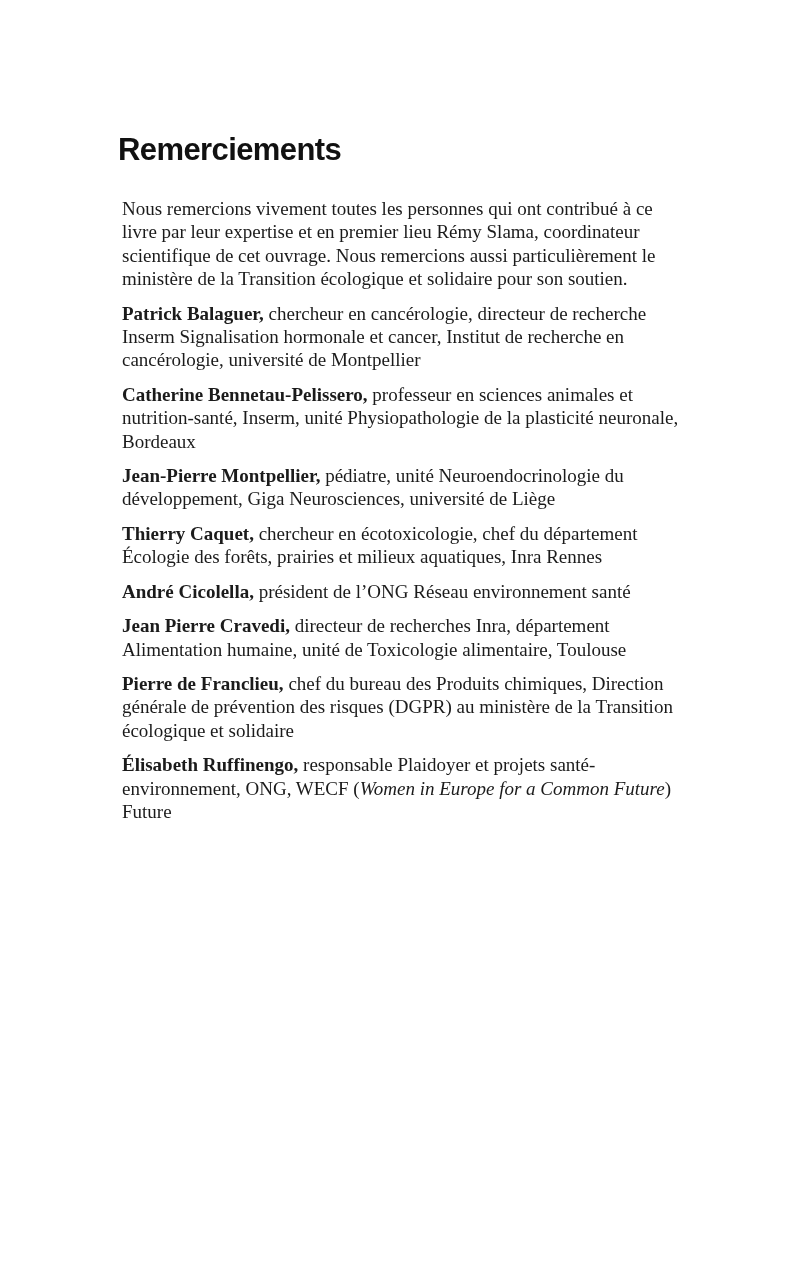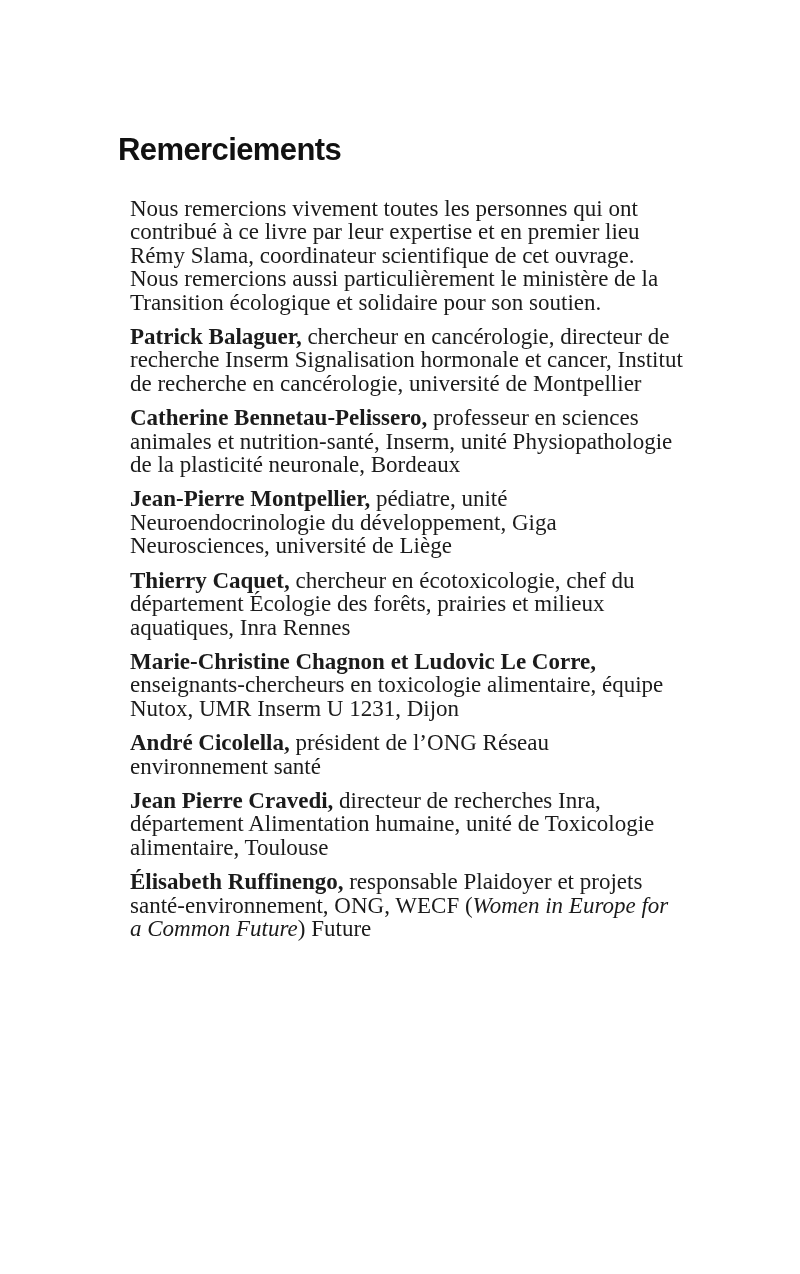--- a/index.html
+++ b/index.html
@@ -21,23 +21,23 @@
   h1.doc-title {
     font-family: "Liberation Sans", sans-serif;
     font-size: 31px;
     line-height: 34px;
     font-weight: 700;
     letter-spacing: -0.6px;
     color: #111111;
     margin: 0 0 30px 0;
   }
   p.para {
-    font-size: 23px;
+    font-size: 19px;
     line-height: 23.4px;
-    margin: 0 0 11px 12px;
+    margin: 0 0 11px 4px;
     text-align: left;
   }
   p.para:last-child { margin-bottom: 0; }
   .name { font-weight: 700; }
   .em { font-style: italic; }
   .pagenum {
     position: absolute;
     top: 1167px;
     right: 118px;
     font-size: 19px;
@@ -57,27 +57,27 @@
 
 
     <p class="para entry"><span class="name">Patrick Balaguer,</span><span> chercheur en cancérologie, directeur de recherche Inserm Signalisation hormonale et cancer, Institut de recherche en cancérologie, université de Montpellier</span></p>
 
     <p class="para entry"><span class="name">Catherine Bennetau-Pelissero,</span><span> professeur en sciences animales et nutrition-santé, Inserm, unité Physiopathologie de la plasticité neuronale, Bordeaux</span></p>
 
     <p class="para entry"><span class="name">Jean-Pierre Montpellier,</span><span> pédiatre, unité Neuroendocrinologie du développement, Giga Neurosciences, université de Liège</span></p>
 
     <p class="para entry"><span class="name">Thierry Caquet,</span><span> chercheur en écotoxicologie, chef du département Écologie des forêts, prairies et milieux aquatiques, Inra Rennes</span></p>
 
-    <p class="para entry"><span class="name">Marie-Christine Chagnon et Ludovic Le Corre,</span><span> enseignants-chercheurs en toxicologie alimentaire, équipe Nutox, UMR Inserm U 1231, Dijon</span></p>
 
     <p class="para entry"><span class="name">André Cicolella,</span><span> président de l’ONG Réseau environnement santé</span></p>
 
     <p class="para entry"><span class="name">Jean Pierre Cravedi,</span><span> directeur de recherches Inra, département Alimentation humaine, unité de Toxicologie alimentaire, Toulouse</span></p>
 
 
+    <p class="para entry"><span class="name">Pierre de Franclieu,</span><span> chef du bureau des Produits chimiques, Direction générale de prévention des risques (DGPR) au ministère de la Transition écologique et solidaire</span></p>
 
 
 
     <p class="para entry"><span class="name">Élisabeth Ruffinengo,</span><span> responsable Plaidoyer et projets santé-environnement, ONG, WECF (</span><span class="em">Women in Europe for a Common Future</span><span>) Future</span></p>
 
   </div>
 
   <div class="pagenum">9</div>
 </div>
 

